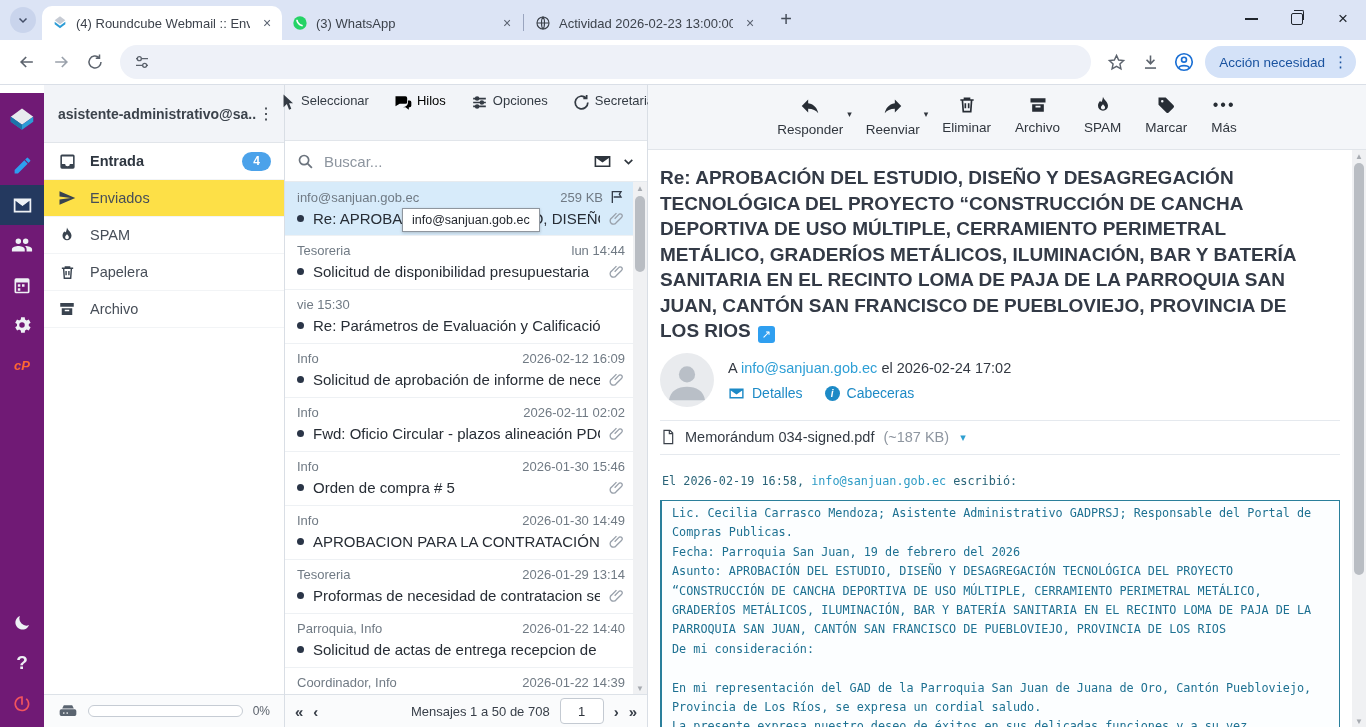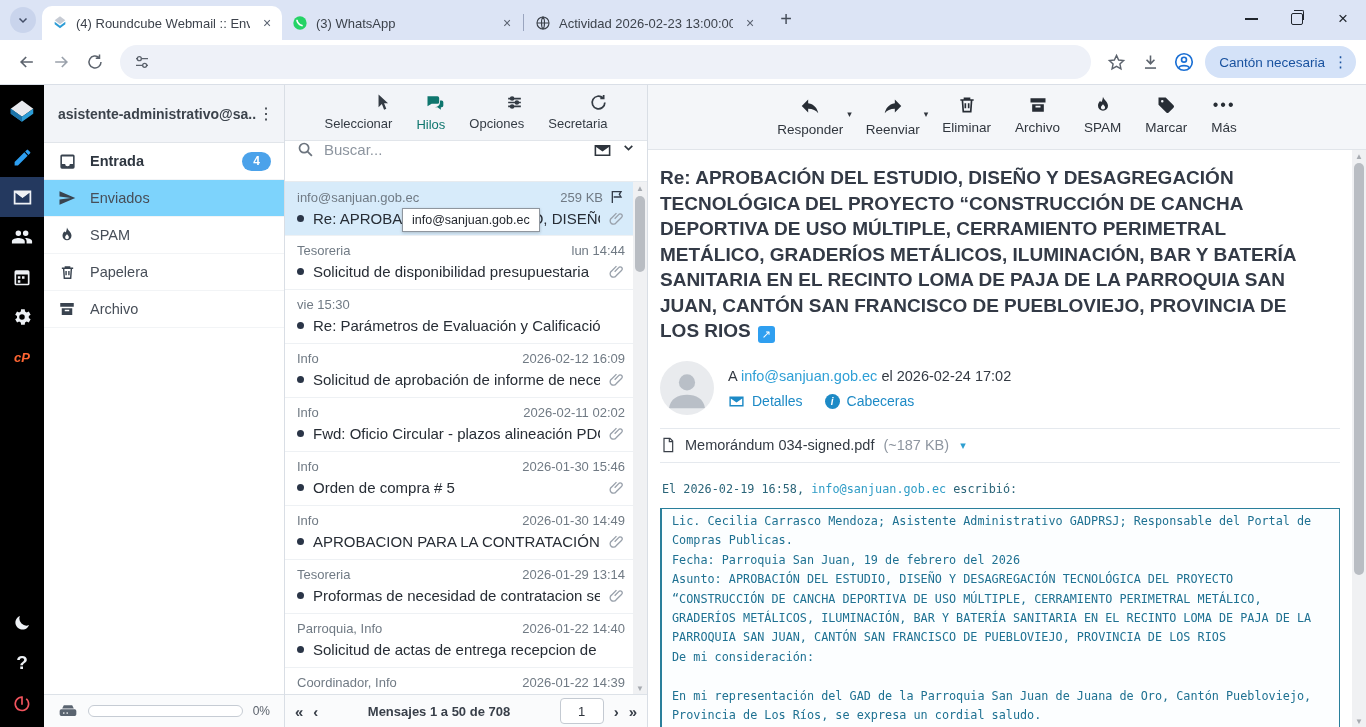--- a/index.html
+++ b/index.html
@@ -25,77 +25,77 @@
   .navbar{position:absolute;top:40px;left:0;right:0;height:45px;background:#fff;border-bottom:1px solid #dadfe7;display:flex;align-items:center;padding:0 10px;box-sizing:border-box}
   .navic{width:34px;height:34px;border-radius:50%;color:#5c636d;flex:none}
   .navic.dim{color:#9aa1ab}
   .omnibox{flex:1;height:34px;background:#eef1f8;border-radius:17px;display:flex;align-items:center;gap:10px;padding:0 14px;margin:0 8px;min-width:0}
   .url{font-size:14px;color:#23272e;white-space:nowrap;overflow:hidden}
   .chip{height:32px;background:#d4e2f8;color:#19529f;border-radius:16px;display:flex;align-items:center;gap:8px;padding:0 8px 0 14px;font-size:13.5px;margin-left:4px;flex:none}
   .kebab{font-size:15px;color:#19529f;letter-spacing:0}
 
   
   .app{position:absolute;top:85px;left:0;right:0;bottom:0}
-  .rail{position:absolute;left:0;top:0;bottom:0;width:44px;background:#000000;display:flex;flex-direction:column;align-items:center}
+  .rail{position:absolute;left:0;top:8px;bottom:0;width:44px;background:#701a75;display:flex;flex-direction:column;align-items:center}
   .rit{width:44px;height:40px;color:#eef1f5}
   .rit.logo{height:48px;margin-top:4px}
   .rit.blue{color:#2d9ef0}
   .rit.on{background:#24395f}
   .cp{color:#ff6633;font-weight:bold;font-style:italic;font-size:13px}
   .spacer{flex:1}
   .power{color:#f2545e;margin-bottom:4px}
 
   .folders{position:absolute;left:44px;top:0;bottom:0;width:241px;background:#fff;border-right:1px solid #d9dee5;box-sizing:border-box}
   .fhead{height:57px;background:#f2f4f8;border-bottom:1px solid #e1e5ea;display:flex;align-items:center;padding:0 8px 0 14px}
   .fhead .name{flex:1;font-size:14px;font-weight:bold;color:#3c434c;white-space:nowrap;overflow:hidden}
   .fkebab{color:#30363e;font-size:16px;width:20px;text-align:center}
   .frow{height:36px;display:flex;align-items:center;gap:13px;padding:0 13px;color:#474e58;font-size:14.5px;border-bottom:1px solid #f2f4f6;cursor:pointer}
   .frow .fi{width:20px;color:#39434f}
   .frow.bold{font-weight:bold;color:#2e3640}
-  .frow.sel{background:#7dd3fc}
+  .frow.sel{background:#fde047}
   .badge{margin-left:auto;background:#4ba2ea;color:#fff;font-size:12px;font-weight:bold;border-radius:10px;padding:2.5px 11px}
   .fstatus{position:absolute;bottom:0;left:0;right:0;height:32px;border-top:1px solid #dde2e8;background:#fafbfc;display:flex;align-items:center;gap:10px;padding:0 14px}
   .qbar{flex:1;height:10px;border:1px solid #c6ccd4;border-radius:6px;background:#fff}
   .qtext{font-size:12px;color:#5b626c}
 
   .list{position:absolute;left:285px;top:0;bottom:0;width:363px;background:#fff;border-right:1px solid #d9dee5;box-sizing:border-box}
   .ltoolbar{height:56px;background:#f2f4f8;border-bottom:1px solid #e1e5ea;display:flex;justify-content:center;gap:10px;padding-top:8px;box-sizing:border-box}
-  .lbtn{display:flex;flex-direction:column;align-items:flex-end;gap:4px;color:#343b44;font-size:13px;padding:0 7px;cursor:pointer}
-  .lbtn.disabled{color:#0f766e}
-  .srow{height:40px;border-bottom:1px solid #e7ebef;display:flex;align-items:flex-start;gap:10px;padding:0 12px}
+  .lbtn{display:flex;flex-direction:row;align-items:flex-start;gap:4px;color:#343b44;font-size:13px;padding:0 7px;cursor:pointer}
+  .lbtn.disabled{color:#000000}
+  .srow{height:40px;border-bottom:1px solid #e7ebef;display:flex;align-items:center;gap:10px;padding:0 12px}
   .srow .ph{flex:1;color:#8d959f;font-size:15px}
   .sic{color:#6c747e}
   .dk{color:#2e353d}
   .msgs{position:absolute;top:97px;bottom:33px;left:0;right:14px;overflow:hidden}
   .mrow{height:54px;box-sizing:border-box;padding:7px 8px 0 12px;border-bottom:1px solid #eef1f4;position:relative;cursor:pointer}
   .mrow.sel{background:#d7ebfa}
   .m1{display:flex;align-items:center;font-size:13px;color:#707a84;gap:6px}
   .m1 .from{flex:1;white-space:nowrap;overflow:hidden}
   .m2{display:flex;align-items:center;gap:9px;margin-top:5px}
   .dot{width:7px;height:7px;border-radius:50%;background:#2a3547;flex:none}
   .subj{flex:1;font-size:15px;color:#272d35;white-space:nowrap;overflow:hidden}
   .clip{color:#99a1ab;flex:none}
   .flagic{color:#333c49}
   .tooltip{position:absolute;left:117px;top:26px;background:#fff;border:1px solid #8f969e;padding:4px 9px;font-size:12.5px;color:#23272e;z-index:5;box-shadow:0 1px 3px rgba(0,0,0,.2);white-space:nowrap}
   .lscroll{position:absolute;top:97px;bottom:33px;right:0;width:14px;background:#f0f1f3}
   .thumb{position:absolute;left:2px;width:10px;background:#b9bdc3;border-radius:6px}
   .sarr{position:absolute;left:0;width:14px;height:12px;color:#a7abb1;font-size:8px}
   .lpag{position:absolute;bottom:0;left:0;right:0;height:33px;background:#fafbfc;border-top:1px solid #dde2e8;display:flex;align-items:center;gap:10px;padding:0 10px;box-sizing:border-box}
   .pgic{color:#39404a;font-size:15px;font-weight:bold;cursor:pointer}
-  .pgtext{flex:1;text-align:center;font-size:13px;font-weight:bold;color:#39404a}
+  .pgtext{flex:1;text-align:right;font-size:13px;font-weight:normal;color:#39404a}
   .pginput{width:38px;height:22px;border:1px solid #c4cad2;border-radius:4px;text-align:center;font-size:13px;color:#2f353d;background:#fff;font-family:inherit}
 
   .mail{position:absolute;left:648px;top:0;right:0;bottom:0;background:#fff}
   .mtoolbar{height:65px;background:#f4f6f9;border-bottom:1px solid #e1e5ea;display:flex;justify-content:center;padding-top:10px;box-sizing:border-box}
   .mbtn{display:flex;flex-direction:column;align-items:center;gap:5px;color:#30363e;font-size:13.5px;padding:0 12px;cursor:pointer}
   .dropcaret{font-size:9px;color:#30363e;margin:14px 2px 0 -8px;cursor:pointer}
   .mbody{position:absolute;top:65px;left:0;right:14px;bottom:0;overflow:hidden;padding:15px 12px 0 12px}
   .subject{width:655px;font-size:19px;line-height:25.5px;font-weight:bold;color:#333a46}
   .extlink{display:inline-flex;width:17px;height:17px;background:#2f9ff0;border-radius:3px;color:#fff;font-size:11px;align-items:center;justify-content:center;vertical-align:-1px;margin-left:7px;font-weight:normal}
-  .sender{display:flex;gap:14px;margin-top:17px}
+  .sender{display:flex;gap:14px;margin-top:9px}
   .avatar{width:54px;height:54px;border-radius:50%;background:#e9ebee;color:#b9bfc7;overflow:hidden}
   .meta1{font-size:14.5px;color:#333942;margin-top:7px}
   .blue{color:#2e9fd6}
   .meta2{display:flex;gap:22px;margin-top:9px;font-size:14px;color:#1d8ac6;align-items:center}
   .mlink{display:flex;align-items:center;gap:7px;cursor:pointer}
   .infoc{width:15px;height:15px;border-radius:50%;background:#1d8ac6;color:#fff;font-size:10px;font-weight:bold;font-style:italic}
   .att{margin-top:13px;border-top:1px solid #e5e9ee;border-bottom:1px solid #e5e9ee;height:33px;display:flex;align-items:center;gap:9px}
   .attname{font-size:14.5px;color:#343b44;cursor:pointer}
   .attsize{font-size:14.5px;color:#8e96a0}
   .attcaret{color:#2f9fd0;font-size:11px;margin-left:2px;cursor:pointer}
@@ -190,21 +190,21 @@
         </svg>
     </div>
     <div class="navic cc">
       <svg width="22" height="22" viewBox="0 0 24 24" fill="none" stroke="#1a6fd4" stroke-width="1.8">
           <circle cx="12" cy="12" r="9"></circle>
           <circle cx="12" cy="9.5" r="2.7"></circle>
           <path d="M6.5 18.2c1-3 10-3 11 0"></path>
         </svg>
     </div>
     <div class="chip">
-      <span>Cantón necesaria</span>
+      <span>Acción necesidad</span>
       <span class="kebab">⋮</span>
     </div>
   </div>
 
   <div class="app">
 
     <div class="rail">
       <div class="rit logo cc">
         <svg width="30" height="30" viewBox="0 0 24 24">
             <path d="M12 2l9 6.5-9 6.5-9-6.5z" fill="#e8eaee"></path>

